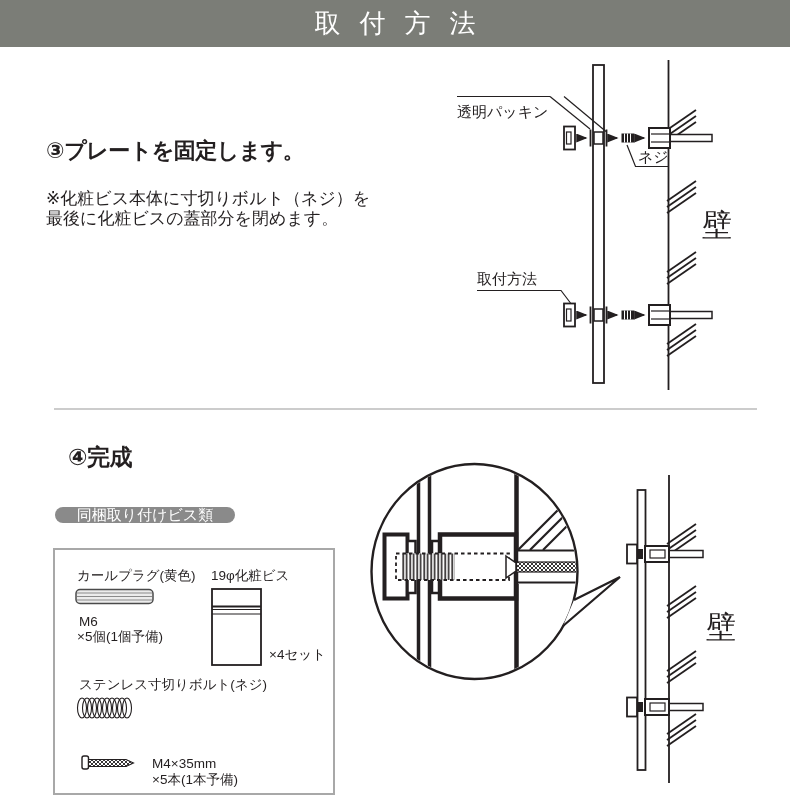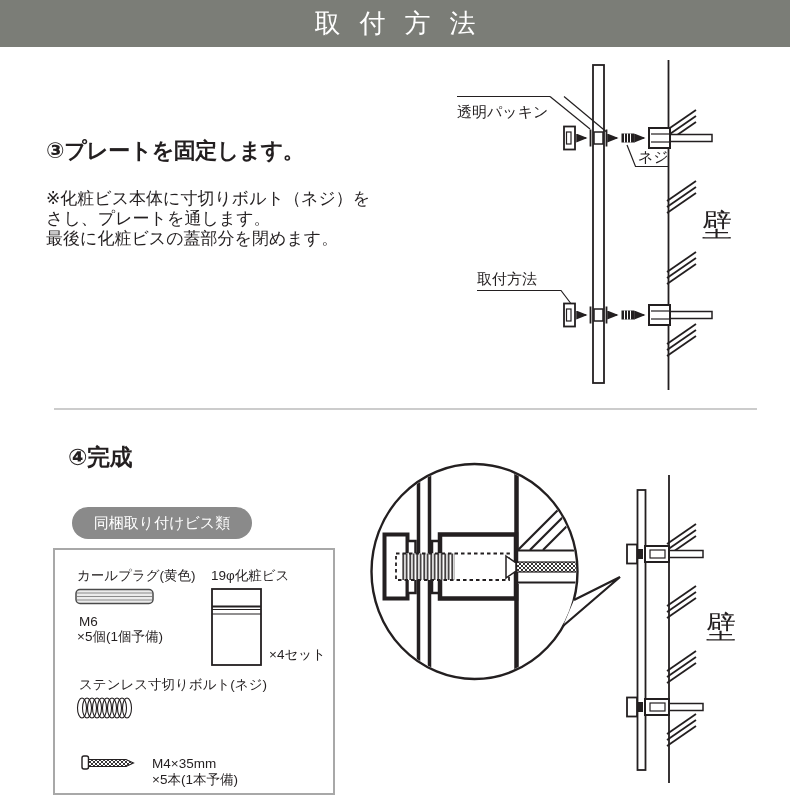--- a/index.html
+++ b/index.html
@@ -24,21 +24,21 @@
   #step4-heading{left:55px;top:444px;font-size:23px;margin-left:13px;}
   .dlabel{font-size:15px;line-height:1.1;}
   #label-packing{left:457px;top:84px;margin-top:20px;}
   #label-neji{left:638px;top:149px;}
   #label-cap{left:477px;top:271px;}
   .wall-label{font-size:30px;line-height:1;}
   #wall-top{left:702px;top:210px;}
   #wall-bottom{left:706px;top:612px;}
   #divider{left:54px;top:408px;width:703px;height:2px;background:var(--divider);}
   #pill{
-    left:72px;top:507px;width:180px;height:32px;border-radius:17px;
+    left:55px;top:507px;width:180px;height:16px;border-radius:17px;
     background:var(--pill-bg);color:#fff;font-size:15px;
     display:flex;align-items:center;justify-content:center;
   }
   #parts-box{left:53px;top:548px;width:278px;height:243px;border:2px solid var(--box-border);}
   #parts-box .abs{font-size:13.5px;line-height:1.18;}
   .pb-plug-label{left:22px;top:18px;}
   .pb-plug-size{left:24px;top:64px;}
   .pb-plug-qty{left:22px;top:79px;}
   .pb-bis-label{left:156px;top:18px;}
   .pb-bis-qty{left:214px;top:97px;}
@@ -51,21 +51,20 @@
 </head>
 <body>
 
 <div id="header" class="abs">
   <span>取付方法</span>
 </div>
 
 <div id="step3-heading" class="abs h2">③プレートを固定します。</div>
 <div id="step3-note" class="abs">
   <div>※化粧ビス本体に寸切りボルト（ネジ）を</div>
-  <div>さし、プレートを通します。</div>
   <div>最後に化粧ビスの蓋部分を閉めます。</div>
 </div>
 
 <div id="label-packing" class="abs dlabel">透明パッキン</div>
 <div id="label-neji" class="abs dlabel">ネジ</div>
 <div id="label-cap" class="abs dlabel">取付方法</div>
 <div id="wall-top" class="abs wall-label">壁</div>
 
 <div id="divider" class="abs"></div>
 

